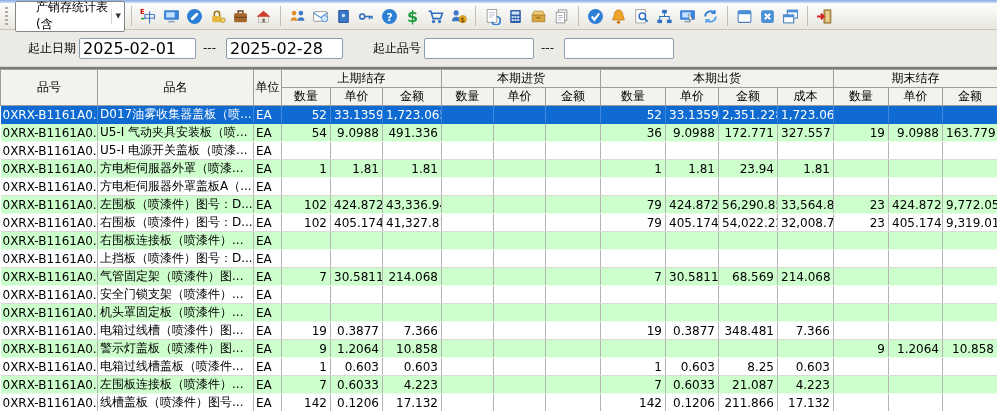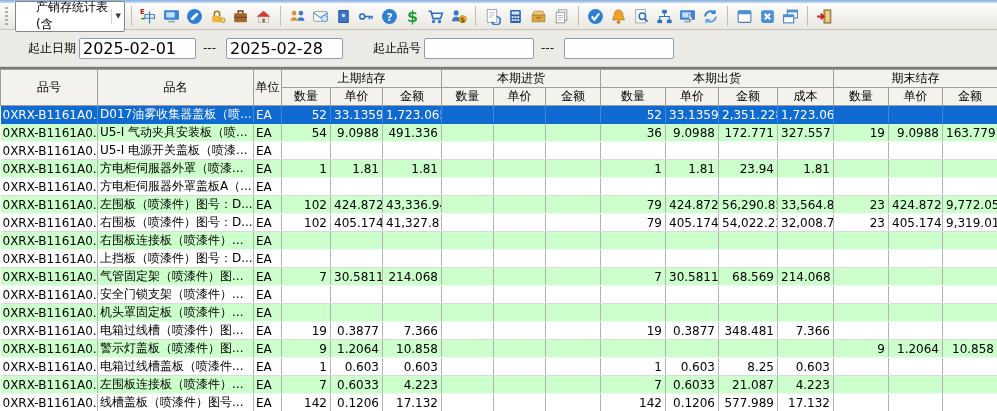--- a/index.html
+++ b/index.html
@@ -641,21 +641,21 @@
           <td class="l">线槽盖板（喷漆件）图号...</td>
           <td class="l">EA</td>
           <td class="n">142</td>
           <td class="n">0.1206</td>
           <td class="n">17.132</td>
           <td class="n"></td>
           <td class="n"></td>
           <td class="n"></td>
           <td class="n">142</td>
           <td class="n">0.1206</td>
-          <td class="n">577.989</td>
+          <td class="n">211.866</td>
           <td class="n">17.132</td>
           <td class="n"></td>
           <td class="n"></td>
           <td class="n"></td>
         </tr>
       </tbody>
   </table>
 </div>
 
 </body></html>

